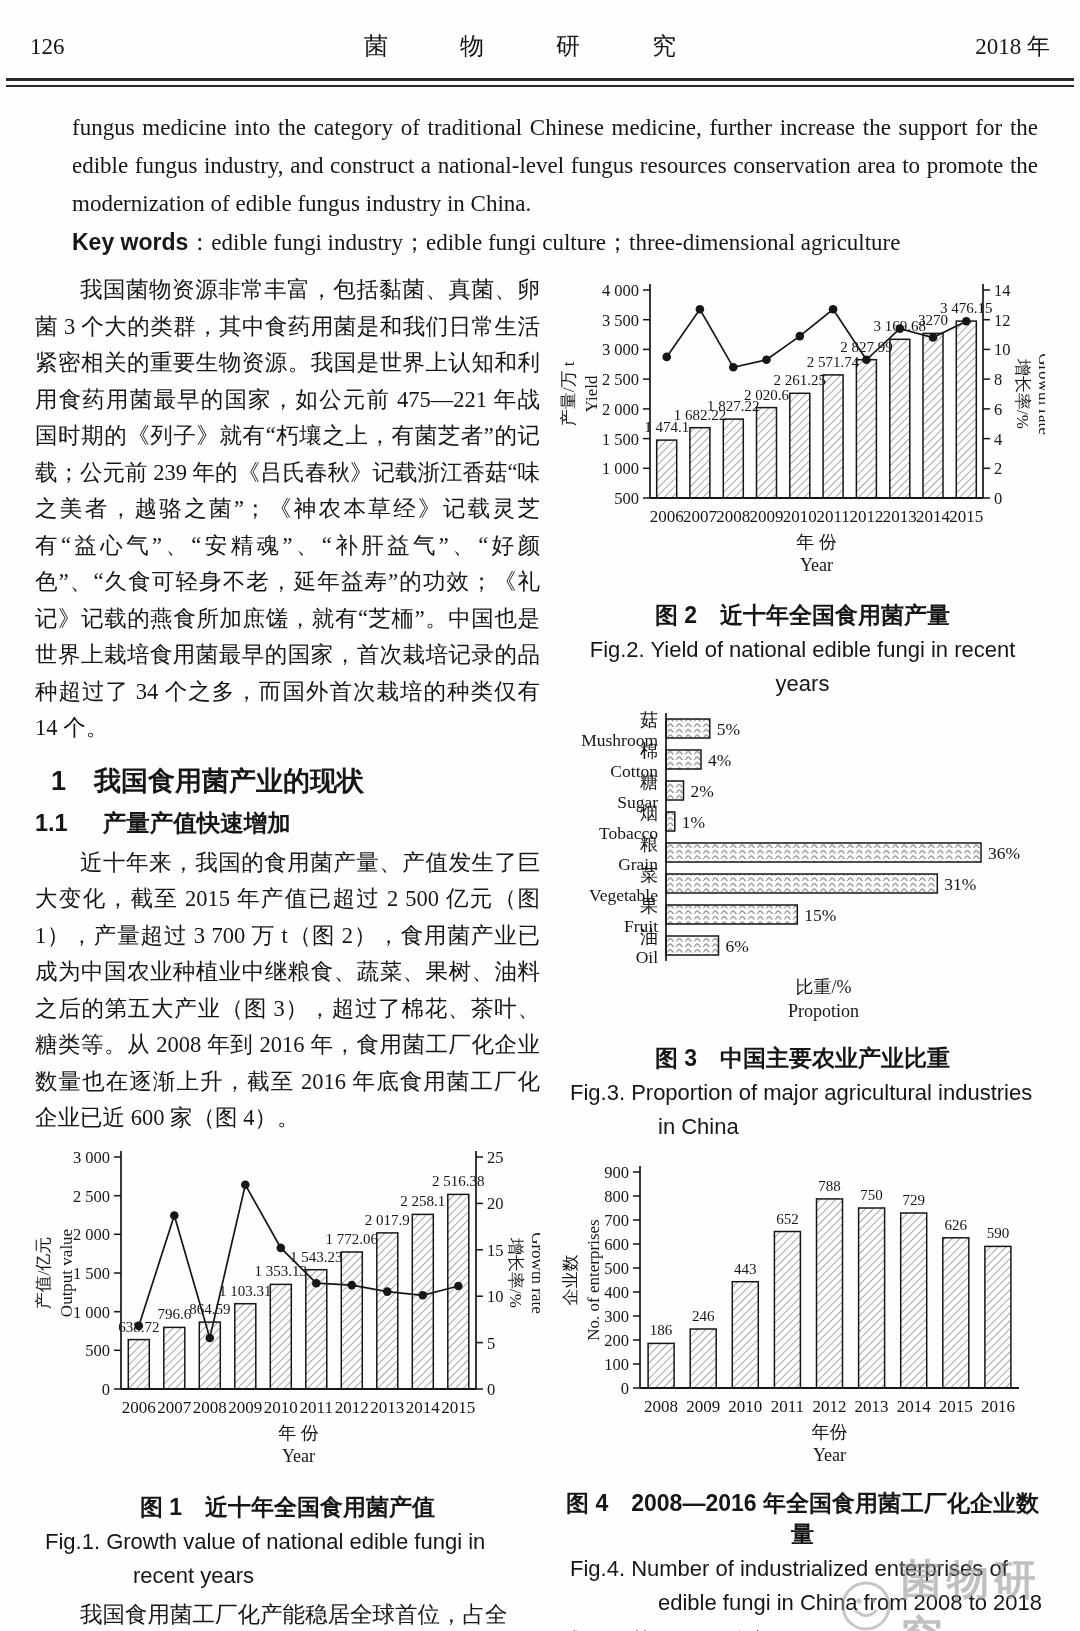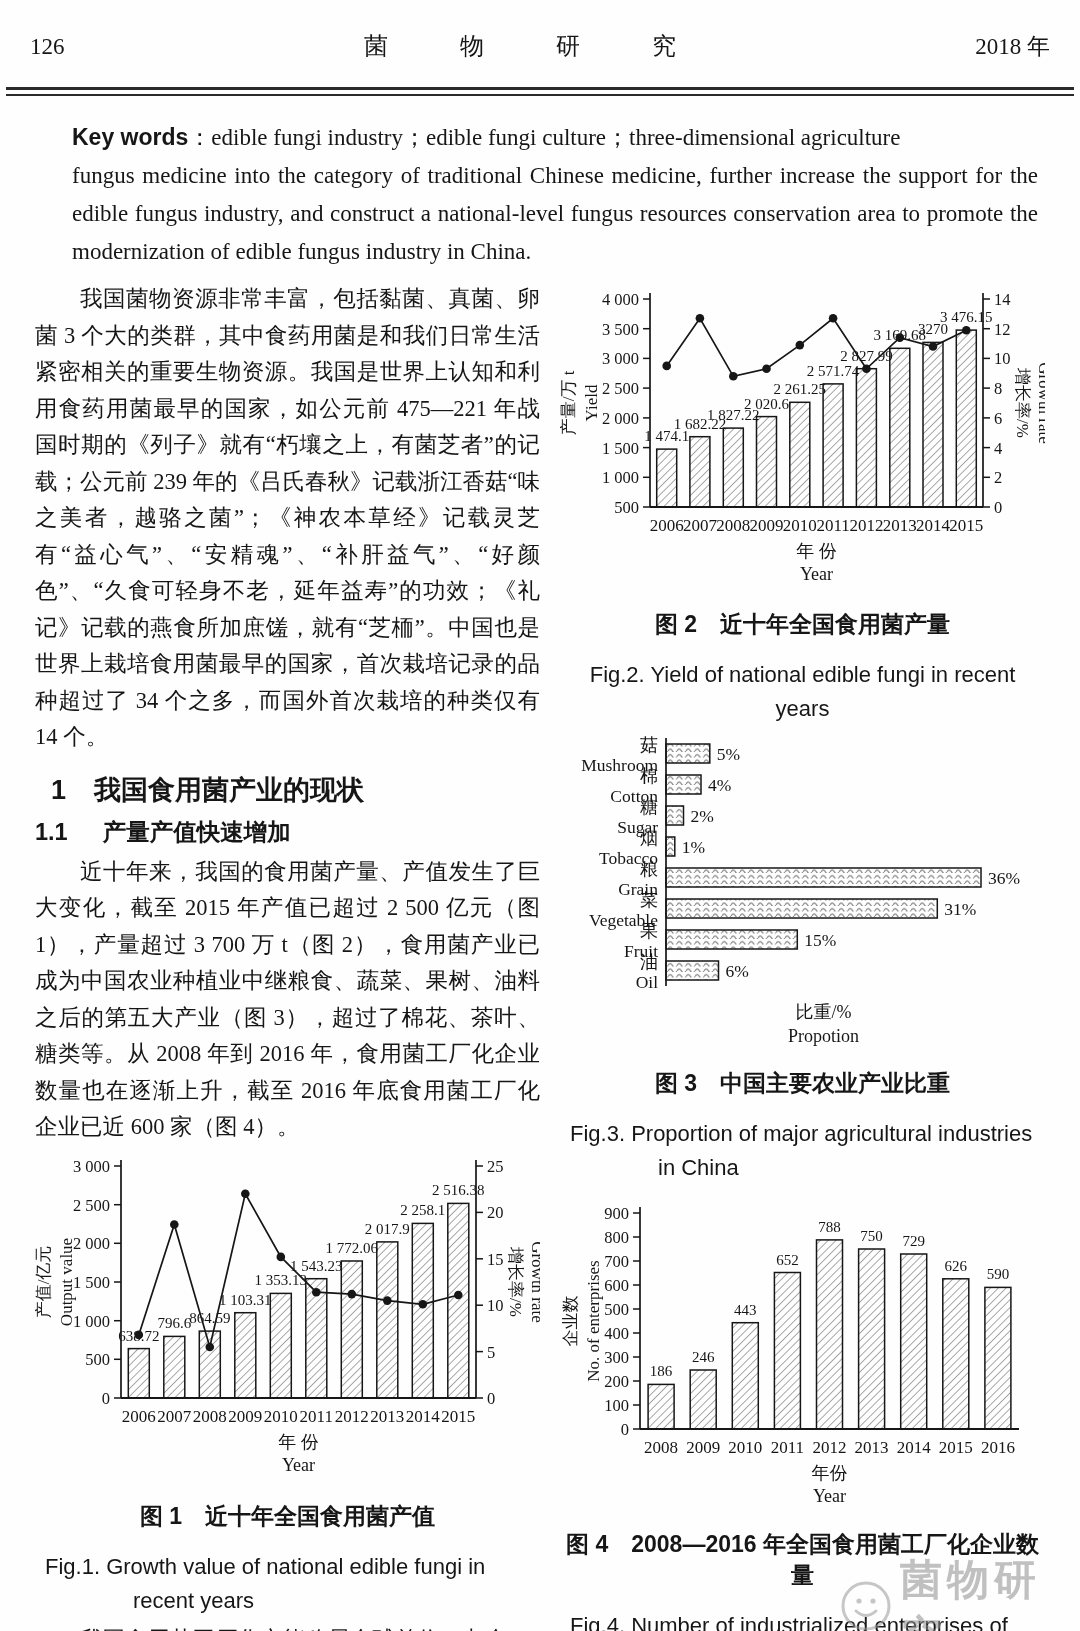--- a/index.html
+++ b/index.html
@@ -4,21 +4,21 @@
 <style>
   html,body{margin:0;padding:0;}
   body{
     width:1080px;height:1631px;background:#fefefe;color:#161616;
     font-family:"Liberation Serif","DejaVu Serif",serif;
     position:relative;overflow:hidden;
   }
   .page{position:relative;width:1080px;height:1631px;}
   .hdr{
     display:flex;justify-content:space-between;align-items:baseline;
-    padding:30px 30px 25px 30px;font-size:23px;
+    padding:30px 30px 16px 30px;font-size:23px;
   }
   .hdr .journal{letter-spacing:24px;font-size:24px;padding-left:24px;font-family:Liberation Mono, monospace;}
   .rule{margin:0 6px;height:4px;border-top:3px solid #2a2a2a;border-bottom:2px solid #2a2a2a;}
   .abstract{margin:22px 42px 0 72px;font-size:23px;line-height:38px;text-align:justify;}
   .abstract p{margin:0;}
   .kw-label{font-family:"Liberation Sans","DejaVu Sans",sans-serif;font-weight:700;}
   .columns{display:flex;gap:20px;padding:10px 35px 0 35px;}
   .col-left{width:505px;flex:none;}
   .col-right{width:485px;flex:none;}
   p.body{font-size:22.5px;line-height:36.5px;text-align:justify;margin:0;}
@@ -32,21 +32,21 @@
     font-family:"Liberation Sans","DejaVu Sans",sans-serif;font-weight:700;
     font-size:23.5px;margin:8px 0 6px 0;
   }
   h3 .num{margin-right:35px;}
   .cap-zh{
     font-family:"Liberation Sans","DejaVu Sans",sans-serif;font-weight:700;
     font-size:23px;text-align:center;margin:4px 0 2px 0;
   }
   .cap-en{
     font-family:"Liberation Sans","DejaVu Sans",sans-serif;
-    font-size:22px;line-height:34px;margin:18px 0 4px 0;text-align:center;
+    font-size:22px;line-height:34px;margin:2px 0 4px 0;text-align:center;
   }
   .cap-en.hang{text-align:left;padding-left:88px;text-indent:-88px;margin-left:10px;}
   .chart{margin:2px auto 0 auto;}
   .watermark{
     position:absolute;left:840px;top:1552px;display:flex;align-items:center;gap:8px;
     opacity:.55;pointer-events:none;
   }
   .wm-text{
     font-size:42px;font-weight:700;color:#8f8f8f;letter-spacing:5px;
     font-family:"Liberation Serif",serif;
@@ -58,22 +58,22 @@
 <div class="page">
 
   <div class="hdr">
     <span>126</span>
     <span class="journal">菌　物　研　究</span>
     <span>2018 年</span>
   </div>
   <div class="rule"></div>
 
   <div class="abstract">
+    <p>fungus medicine into the category of traditional Chinese medicine, further increase the support for the edible fungus industry, and construct a national-level fungus resources conservation area to promote the modernization of edible fungus industry in China.</p>
     <p><span class="kw-label">Key words</span><span>：edible fungi industry；edible fungi culture；three-dimensional agriculture</span></p>
-    <p>fungus medicine into the category of traditional Chinese medicine, further increase the support for the edible fungus industry, and construct a national-level fungus resources conservation area to promote the modernization of edible fungus industry in China.</p>
   </div>
 
   <div class="columns">
 
     <div class="col-left">
       <p class="body indent">我国菌物资源非常丰富，包括黏菌、真菌、卵菌 3 个大的类群，其中食药用菌是和我们日常生活紧密相关的重要生物资源。我国是世界上认知和利用食药用菌最早的国家，如公元前 475—221 年战国时期的《列子》就有“朽壤之上，有菌芝者”的记载；公元前 239 年的《吕氏春秋》记载浙江香菇“味之美者，越骆之菌”；《神农本草经》记载灵芝有“益心气”、“安精魂”、“补肝益气”、“好颜色”、“久食可轻身不老，延年益寿”的功效；《礼记》记载的燕食所加庶馐，就有“芝栭”。中国也是世界上栽培食用菌最早的国家，首次栽培记录的品种超过了 34 个之多，而国外首次栽培的种类仅有 14 个。</p>
       <h2><span class="num">1</span><span>我国食用菌产业的现状</span></h2>
       <h3><span class="num">1.1</span><span>产量产值快速增加</span></h3>
       <p class="body indent">近十年来，我国的食用菌产量、产值发生了巨大变化，截至 2015 年产值已超过 2 500 亿元（图 1），产量超过 3 700 万 t（图 2），食用菌产业已成为中国农业种植业中继粮食、蔬菜、果树、油料之后的第五大产业（图 3），超过了棉花、茶叶、糖类等。从 2008 年到 2016 年，食用菌工厂化企业数量也在逐渐上升，截至 2016 年底食用菌工厂化企业已近 600 家（图 4）。</p>
       <div class="chart"><svg width="505" height="345" viewBox="0 0 505 345" font-family="'Liberation Serif','DejaVu Serif',serif" fill="#161616">

